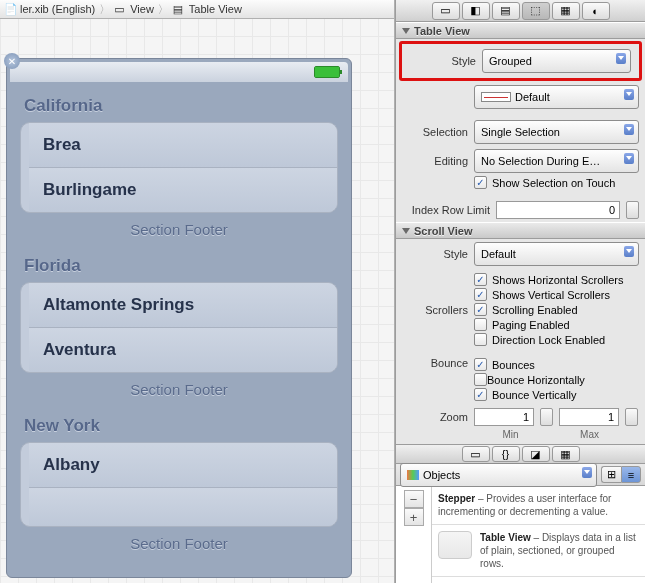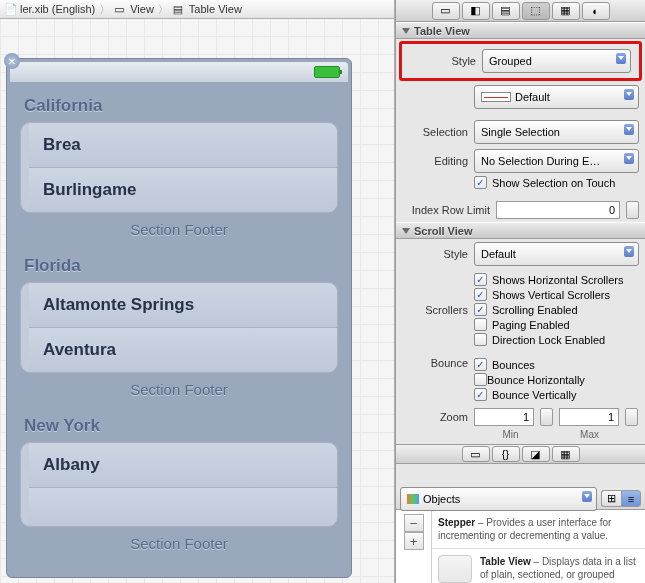--- a/index.html
+++ b/index.html
@@ -42,21 +42,21 @@
 .checkbox-row { display:flex; align-items:center; gap:5px; padding:1px 0 1px 78px; font-size:11px;}
 .checkbox { width:13px;height:13px;border:1px solid #888;border-radius:2px;background:linear-gradient(#fff,#e8e8e8);display:flex;align-items:center;justify-content:center;font-size:10px;color:#2a5db0;}
 .numfield { width:82px; height:18px; border:1px solid #999; background:#fff; text-align:right; padding:0 4px; font-size:11px;}
 .stepper { width:13px; height:18px; border:1px solid #999; border-radius:2px; background:linear-gradient(#fafafa,#ddd); display:inline-block;}
 .zoom-row{display:flex;align-items:center;padding:3px 6px;gap:6px;}
 .sublabel-row{display:flex;padding:0 6px 4px;gap:6px;}
 .sublabel{font-size:10px;color:#666;text-align:center;}
 
 .lib-toolbar{height:20px;background:linear-gradient(#f0f0f0,#d0d0d0);border-top:1px solid #9c9c9c;border-bottom:1px solid #9c9c9c;display:flex;align-items:center;justify-content:center;gap:2px;}
 .lib-toolbar .tbtn{width:28px;height:16px;border:1px solid #999;background:linear-gradient(#fafafa,#ddd);border-radius:3px;display:flex;align-items:center;justify-content:center;}
-.lib-filter{height:22px;background:linear-gradient(#eaeaea,#d8d8d8);border-bottom:1px solid #9c9c9c;display:flex;align-items:center;padding:2px 4px;gap:4px;margin-top:24px;}
+.lib-filter{height:22px;background:linear-gradient(#eaeaea,#d8d8d8);border-bottom:1px solid #9c9c9c;display:flex;align-items:center;padding:2px 4px;gap:4px;}
 .lib-filter .popup{flex:1}
 .view-toggle{display:flex;}
 .view-toggle .seg{width:20px;height:17px;border:1px solid #999;background:linear-gradient(#fafafa,#ddd);display:flex;align-items:center;justify-content:center;}
 .view-toggle .seg:first-child{border-radius:3px 0 0 3px;border-right:none;}
 .view-toggle .seg:last-child{border-radius:0 3px 3px 0;background:linear-gradient(#9ab8ea,#6d95d6);}
 .lib-body{flex:1;background:#fff;overflow:hidden;display:flex;}
 .lib-pm{width:36px;border-right:1px solid #ccc;display:flex;flex-direction:column;align-items:center;padding-top:4px;gap:0;}
 .pm-btn{width:20px;height:18px;border:1px solid #aaa;background:linear-gradient(#fafafa,#e4e4e4);display:flex;align-items:center;justify-content:center;font-size:13px;color:#555;}
 .lib-items{flex:1;}
 .lib-item{display:flex;padding:6px;gap:8px;border-bottom:1px solid #ddd;font-size:10px;line-height:1.3;}

